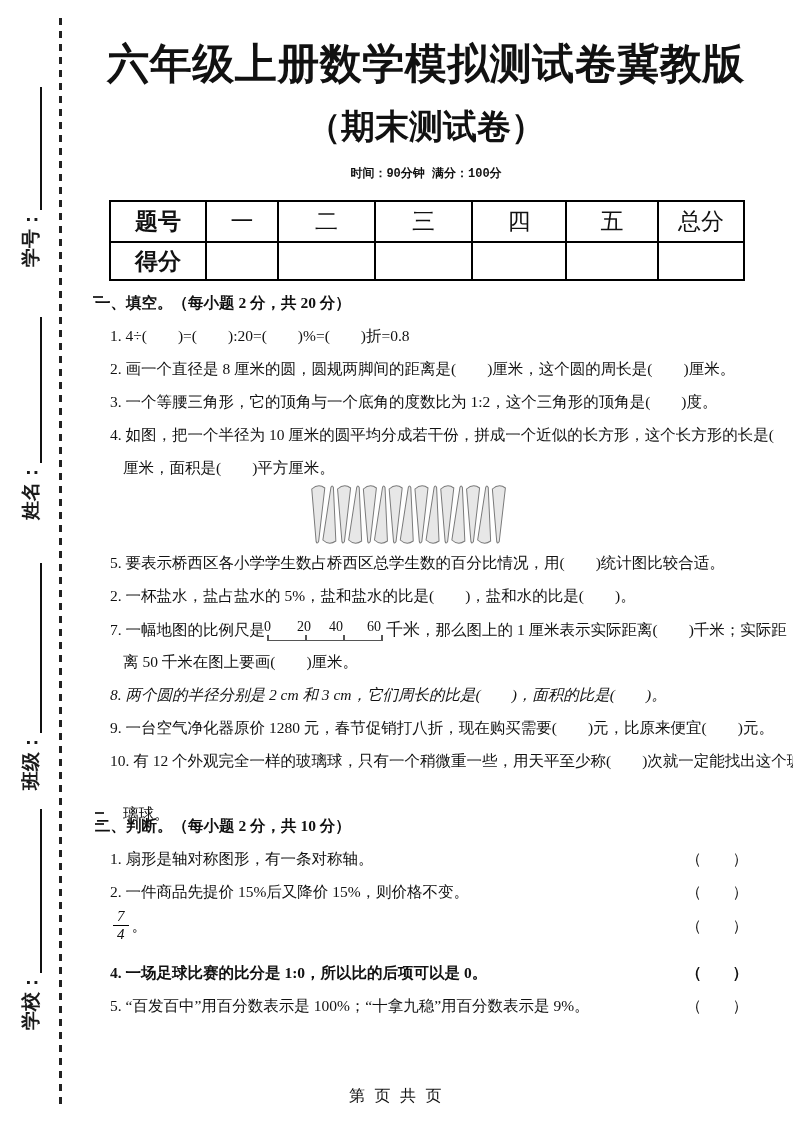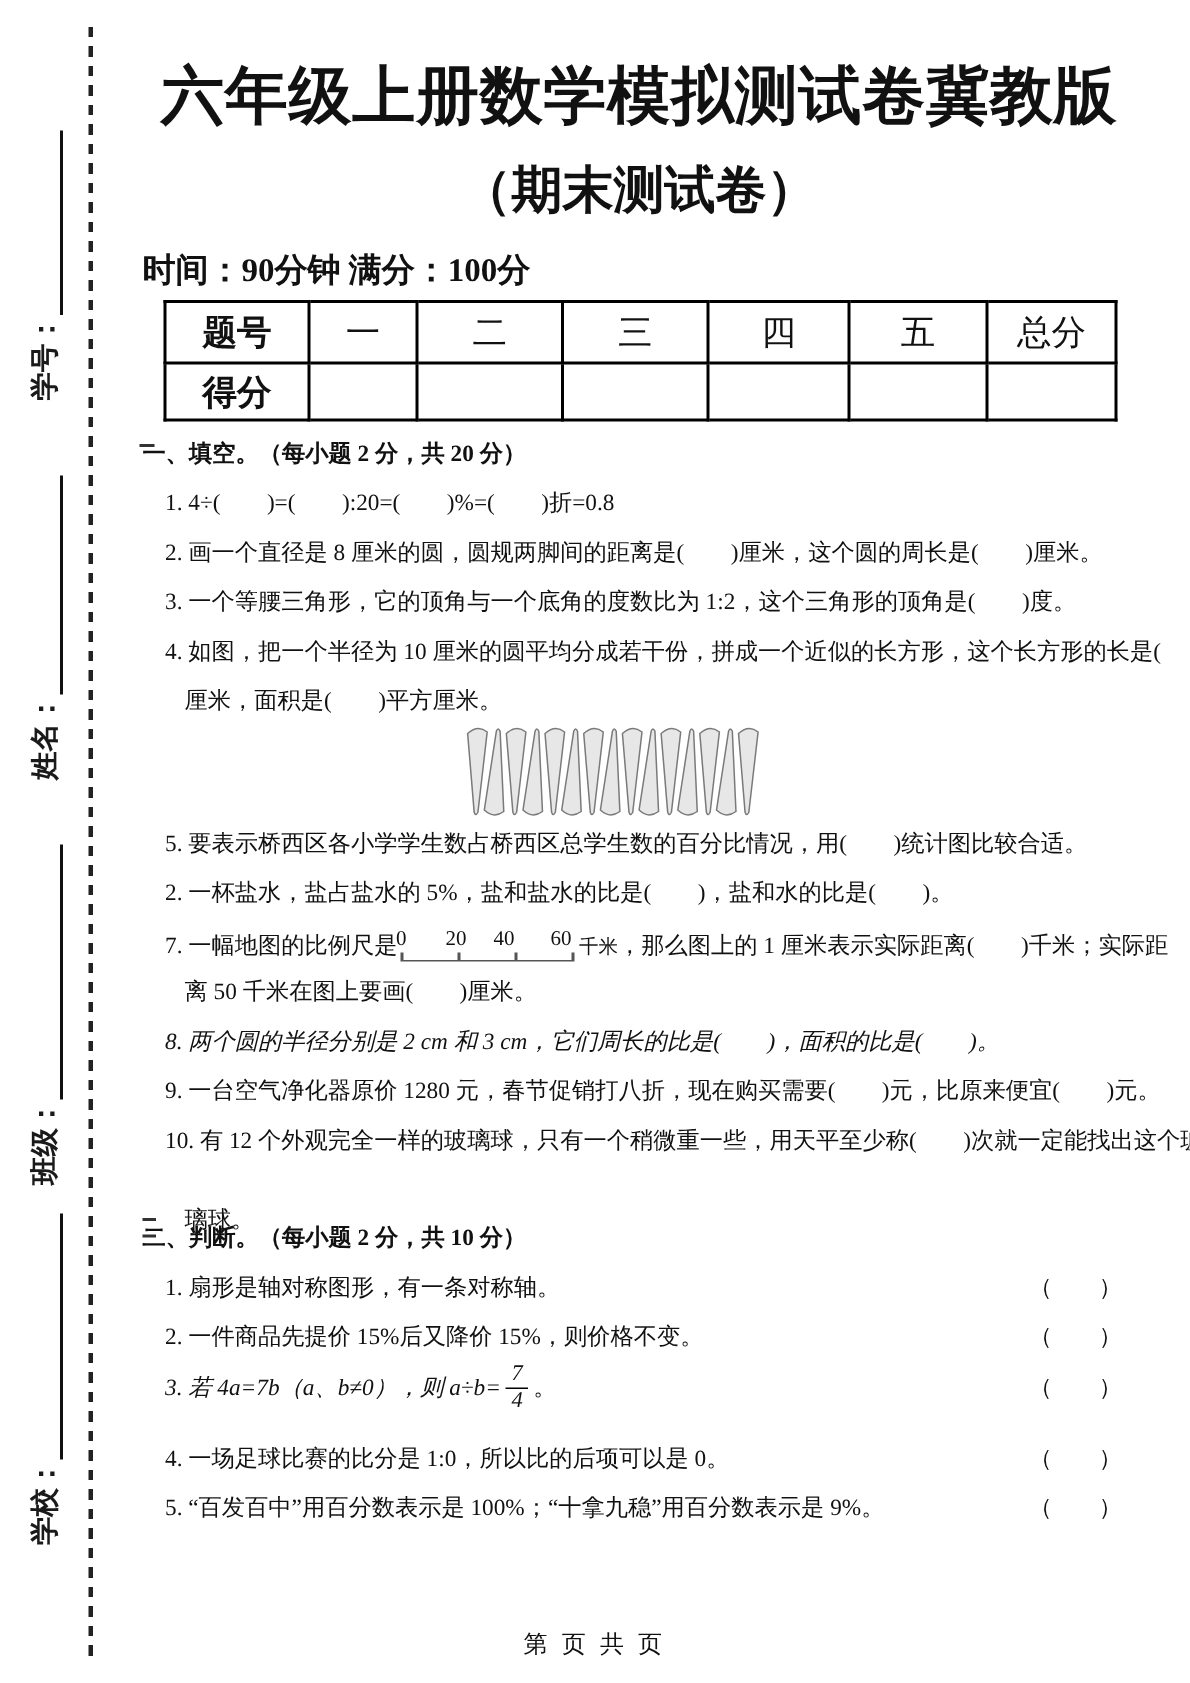--- a/index.html
+++ b/index.html
@@ -26,23 +26,23 @@
     position:absolute;left:90px;top:36px;width:672px;text-align:center;
     font-family:"Liberation Sans","DejaVu Sans",sans-serif;
     font-size:42px;font-weight:900;letter-spacing:0.5px;
   }
   .subtitle{
     position:absolute;left:90px;top:104px;width:672px;text-align:center;
     font-family:"Liberation Sans","DejaVu Sans",sans-serif;
     font-size:34px;font-weight:900;
   }
   .exam-info{
-    position:absolute;left:95px;top:165px;width:662px;text-align:left;
-    font-family:Liberation Serif, serif;
-    font-size:22px;font-weight:600;
+    position:absolute;left:95px;top:165px;width:662px;text-align:center;
+    font-family:Liberation Mono, monospace;
+    font-size:12px;font-weight:600;
   }
   
   .score-table{
     position:absolute;left:109px;top:200px;border-collapse:collapse;
     table-layout:fixed;
   }
   .score-table th,.score-table td{
     border:2px solid #000;text-align:center;padding:0;
     font-size:23px;font-family:"Liberation Serif","DejaVu Serif",serif;
   }
@@ -62,21 +62,21 @@
   .q.cont{left:123px;}
   .judge{display:flex;justify-content:space-between;align-items:center;width:638px;}
   .bracket{white-space:nowrap;}
   
   .scalebar{
     display:inline-block;position:relative;width:116px;height:25px;
     border-bottom:1.5px solid #555;margin:0 3px 0 2px;vertical-align:-6px;
   }
   .sb-num{position:absolute;top:0;font-size:14px;}
   .sb-tick{position:absolute;bottom:0;width:1.5px;height:5px;background:#555;}
-  .sb-unit{font-size:13px;}
+  .sb-unit{font-size:17px;}
   
   .j3-left{display:inline-flex;align-items:center;}
   .fraction{
     display:inline-flex;flex-direction:column;align-items:center;
     font-style:italic;font-size:15px;line-height:1.15;margin:0 3px;
   }
   .fraction .fnum{border-bottom:1.4px solid #000;padding:0 4px;}
   .mathv{font-style:italic;}
   
   .figure{position:absolute;left:308px;top:482px;}
@@ -195,30 +195,29 @@
 <div class="q judge" style="top:847px;">
   <span>1. 扇形是轴对称图形，有一条对称轴。</span>
   <span class="bracket">（　　）</span>
 </div>
 <div class="q judge" style="top:880px;">
   <span>2. 一件商品先提价 15%后又降价 15%，则价格不变。</span>
   <span class="bracket">（　　）</span>
 </div>
 <div class="q judge" style="top:908px;">
   <span class="j3-left">
-    <span class="mathv">3. 若 4a=7b（a、b≠0），则 a÷b=</span>
       <span class="fraction">
         <span class="fnum">7</span>
         <span class="fden">4</span>
       </span>
       <span>。</span>
   </span>
   <span class="bracket">（　　）</span>
 </div>
-<div class="q judge" style="top:961px;">
+<div class="q judge" style="top:961px;font-weight:bold;">
   <span>4. 一场足球比赛的比分是 1:0，所以比的后项可以是 0。</span>
   <span class="bracket">（　　）</span>
 </div>
 <div class="q judge" style="top:994px;">
   <span>5. “百发百中”用百分数表示是 100%；“十拿九稳”用百分数表示是 9%。</span>
   <span class="bracket">（　　）</span>
 </div>
 
 <div class="footer">第 页 共 页</div>
 

